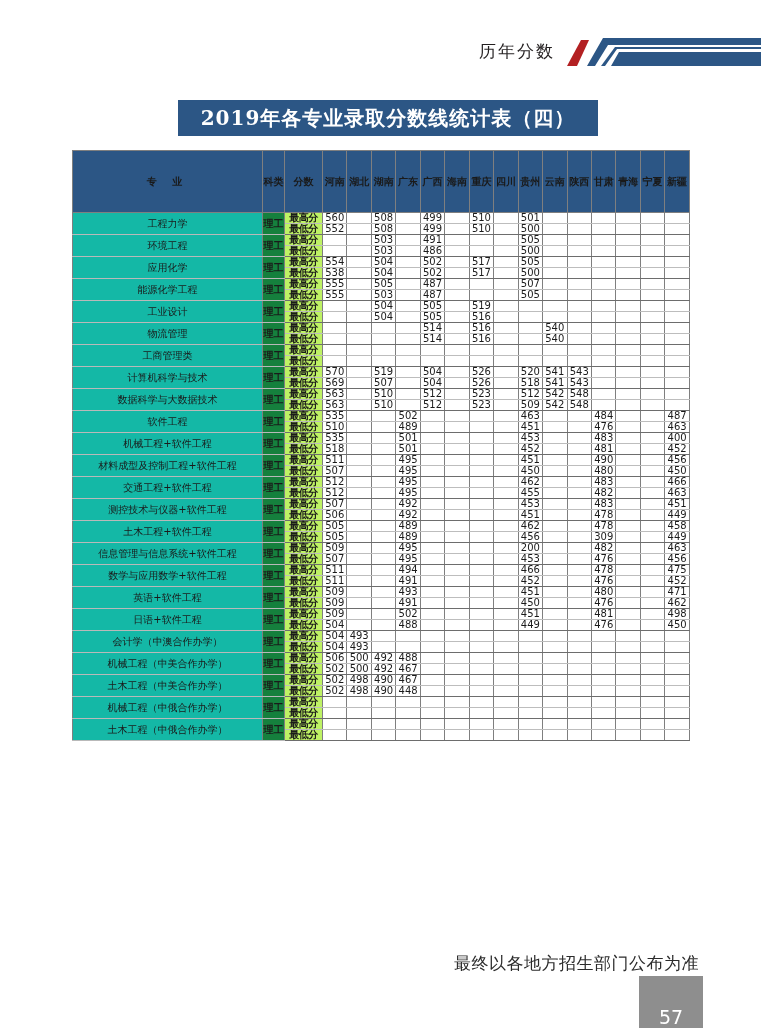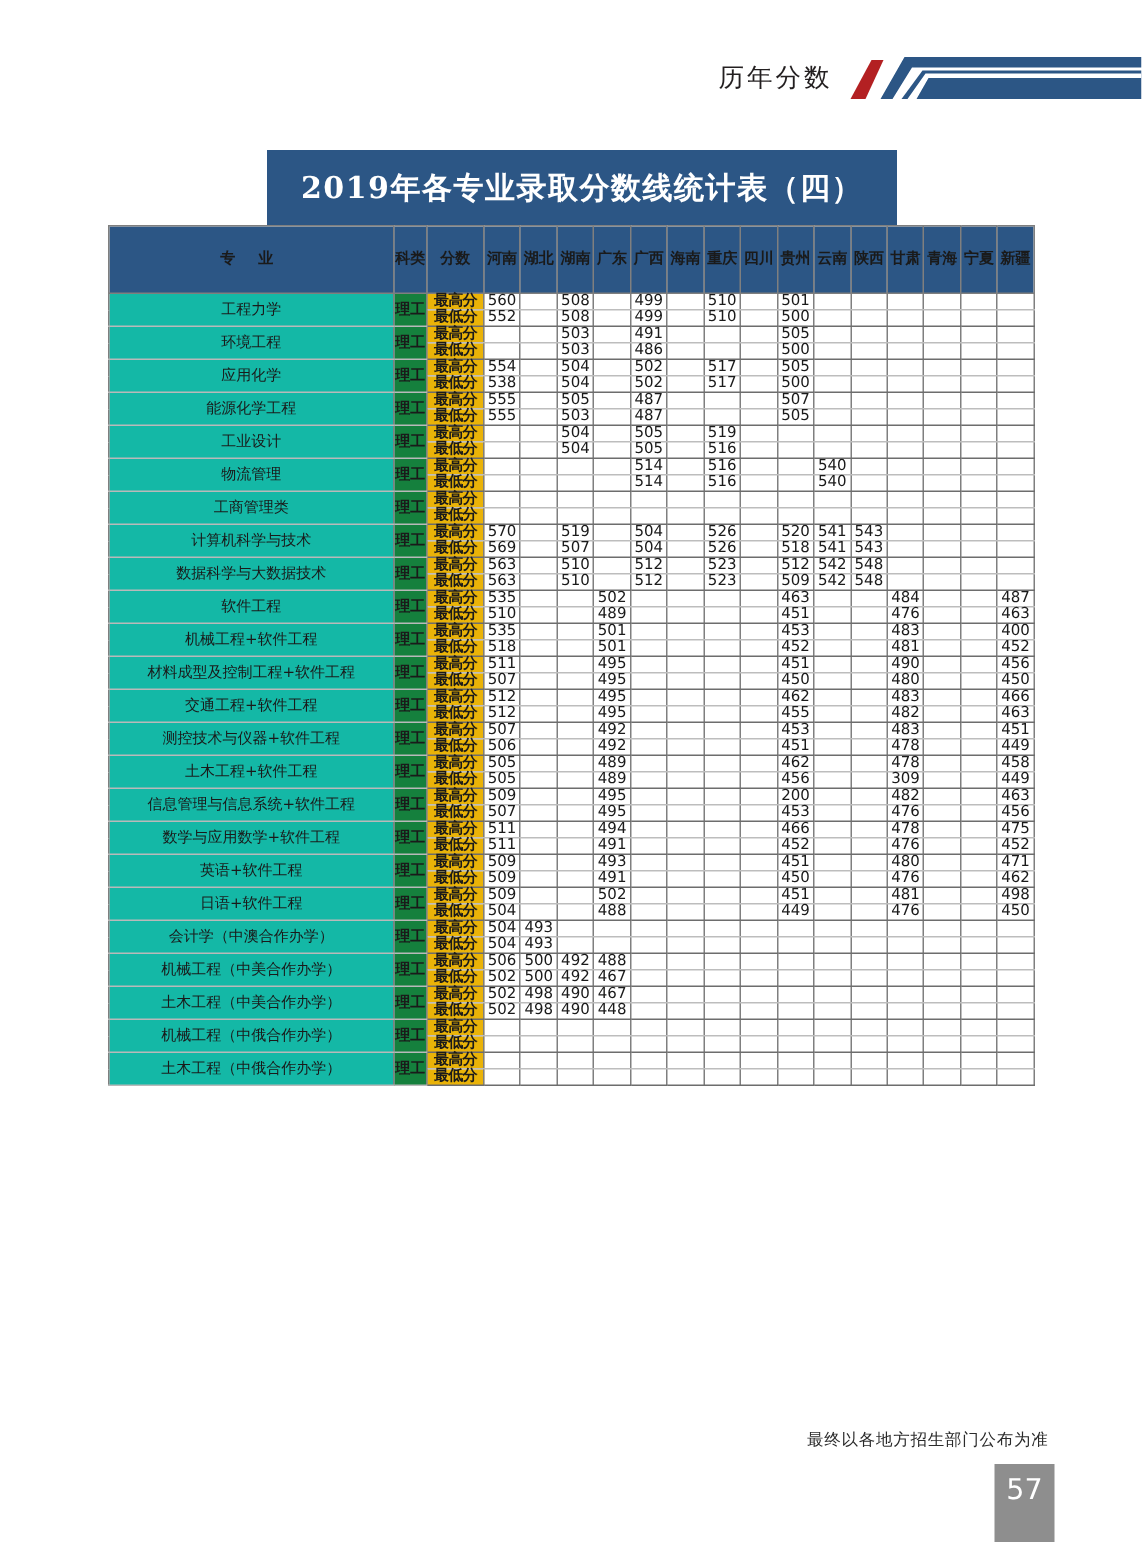--- a/index.html
+++ b/index.html
@@ -28,21 +28,21 @@
     color:#231f20;
     font-family:"DejaVu Sans",sans-serif;
     white-space:nowrap;
   }
   .banner-art { position:absolute; right:0; top:0; width:200px; height:42px; }
 
   
   .title-plate {
     position:absolute;
     left:178px; top:100px;
-    width:420px; height:50px;
+    width:420px; height:36px;
     background:#2c5685;
     display:flex; align-items:center; justify-content:center;
   }
   .title-plate span {
     color:#ffffff;
     font-size:20px;
     font-weight:bold;
     letter-spacing:1px;
     font-family:"DejaVu Serif","Liberation Serif",serif;
     white-space:nowrap;
@@ -63,21 +63,21 @@
     vertical-align:middle;
     font-size:10px;
     line-height:1;
     color:#1a1a1a;
   }
 
   
   thead th {
     background:#2c5685;
     color:#ffffff;
-    height:45px;
+    height:62px;
     font-weight:bold;
     border:1px solid #5d7ea3;
   }
   th.h-major { font-size:11px; letter-spacing:6px; }
   th.h-vert {
     font-size:11px;
     line-height:1.05;
     padding:0 1px;
     word-break:break-all;
     white-space:normal;
@@ -94,45 +94,45 @@
     border-right:1px solid #6d6d6d;
   }
   td.kelei {
     background:#15803d;
     font-size:10.5px;
     font-weight:bold;
     letter-spacing:0;
     font-family:Liberation Serif, serif;
   }
   td.fenshu {
-    background:#eab308;
+    background:#bef264;
     font-size:9.5px;
     letter-spacing:-0.5px;
     font-weight:bold;
   }
   td.val { background:#ffffff; font-size:10.5px; }
   tr.r-top td { border-bottom:1px solid #b9b9b9; }
   tr.r-bot td.val, tr.r-bot td.fenshu { border-bottom:1.6px solid #6d6d6d; }
   tr.r-top td.val, tr.r-top td.fenshu { border-bottom:1px solid #bdbdbd; }
 
   
   .note {
     position:absolute;
     right:62px; top:952px;
-    font-size:11px;
+    font-size:17px;
     color:#2b2b2b;
     font-family:"DejaVu Sans",sans-serif;
     letter-spacing:0.5px;
   }
   .pagebox {
     position:absolute;
     right:58px; top:976px;
-    width:40px; height:52px;
+    width:64px; height:52px;
     background:#8e8e8e;
-    display:flex; align-items:flex-start; justify-content:center;
+    display:flex; align-items:flex-end; justify-content:center;
     padding-top:6px;
   }
   .pagebox span {
     color:#ffffff;
     font-size:19px;
     font-family:"DejaVu Sans",sans-serif;
   }
 </style>
 </head>
 <body>

